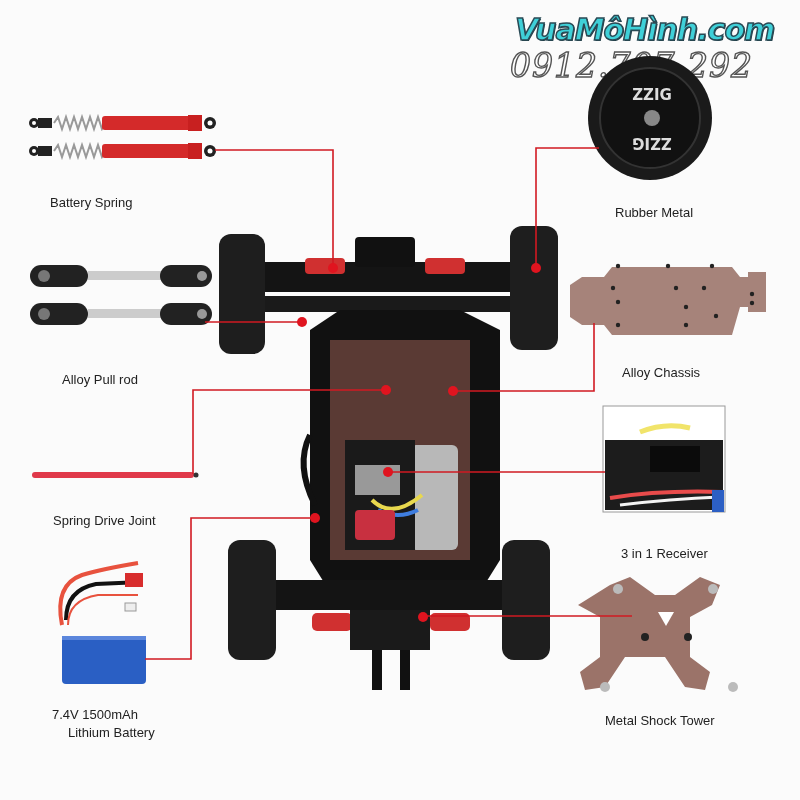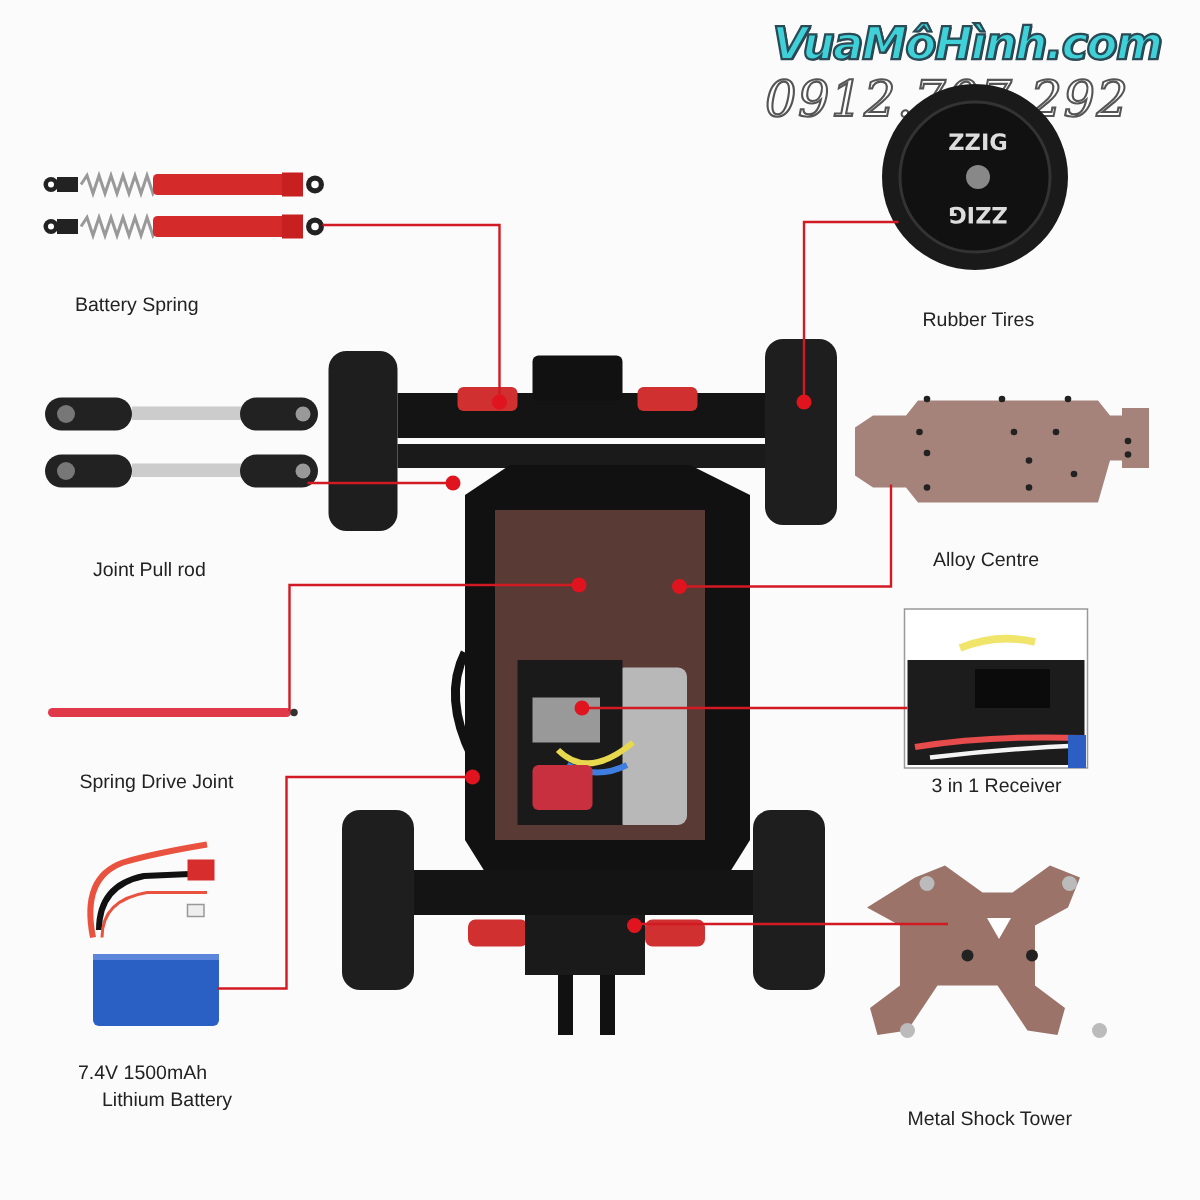--- a/index.html
+++ b/index.html
@@ -178,20 +178,20 @@
 
     <polyline class="line" points="145,659 191,659 191,518 313,518"></polyline>
     <circle class="dot" cx="315" cy="518" r="5"></circle>
 
     <polyline class="line" points="632,616 426,616"></polyline>
     <circle class="dot" cx="423" cy="617" r="5"></circle>
   </g>
 </svg>
 
 <div class="label" style="left:50px;top:195px;">Battery Spring</div>
-<div class="label" style="left:615px;top:205px;">Rubber Tires</div>
-<div class="label" style="left:62px;top:372px;">Joint Pull rod</div>
-<div class="label" style="left:622px;top:365px;">Alloy Centre</div>
+<div class="label" style="left:615px;top:205px;">Rubber Metal</div>
+<div class="label" style="left:62px;top:372px;">Alloy Pull rod</div>
+<div class="label" style="left:622px;top:365px;">Alloy Chassis</div>
 <div class="label" style="left:53px;top:513px;">Spring Drive Joint</div>
-<div class="label" style="left:621px;top:516px;">3 in 1 Receiver</div>
+<div class="label" style="left:621px;top:546px;">3 in 1 Receiver</div>
 <div class="label left" style="left:52px;top:707px;">7.4V 1500mAh</div>
 <div class="label left" style="left:68px;top:725px;">Lithium Battery</div>
-<div class="label" style="left:605px;top:738px;">Metal Shock Tower</div>
+<div class="label" style="left:605px;top:713px;">Metal Shock Tower</div>
 
 </body></html>

